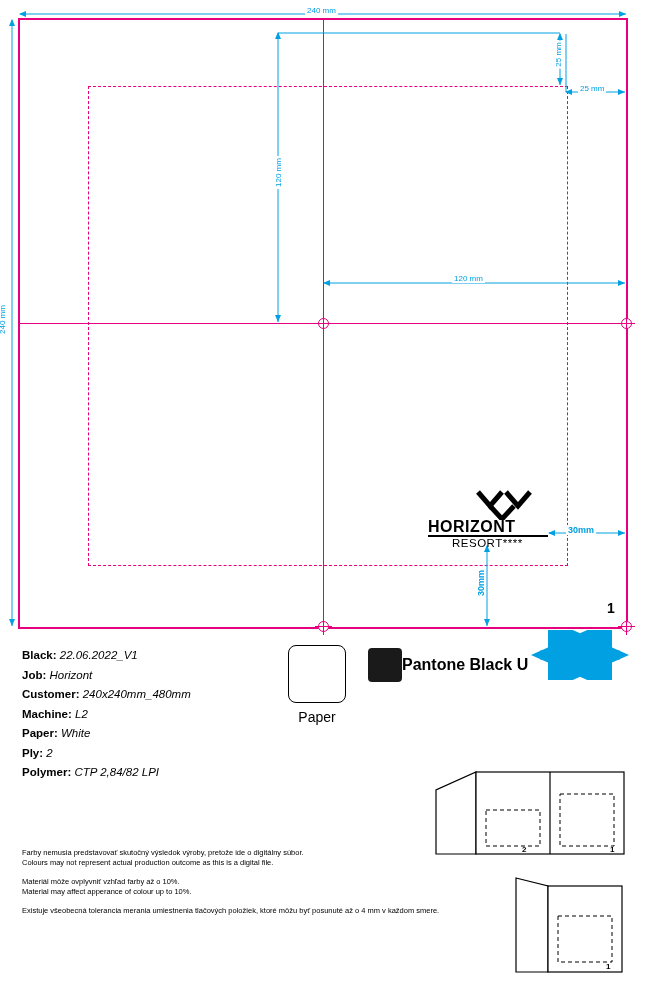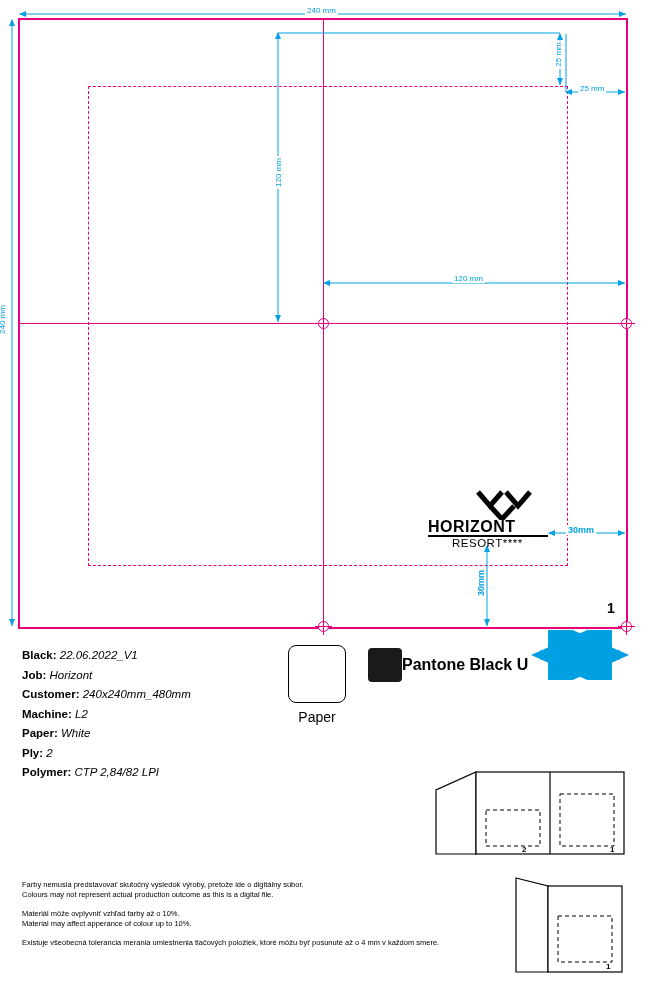--- a/index.html
+++ b/index.html
@@ -96,21 +96,21 @@
 
   
   #pantone { position:absolute; left:368px; top:648px; display:flex; align-items:center; }
   #pantone .chip { width:34px; height:34px; background:#1a1a1a; border-radius:4px; }
   #pantone .lbl { font-size:16px; font-weight:bold; margin-left:0; }
 
   
   #arrow { position:absolute; left:530px; top:630px; width:100px; height:50px; }
 
   
-  #notes { position:absolute; left:22px; top:880px; width:460px; }
+  #notes { position:absolute; left:22px; top:848px; width:460px; }
   #notes p { margin:0; font-size:7.5px; line-height:10px; }
   #notes .gap { height:9px; }
 
   
   #fold1 { position:absolute; left:432px; top:768px; width:196px; height:92px; }
   #fold2 { position:absolute; left:510px; top:872px; width:118px; height:110px; }
   .fold-num { position:absolute; font-size:8px; font-weight:bold; }
 </style>
 </head>
 <body>

